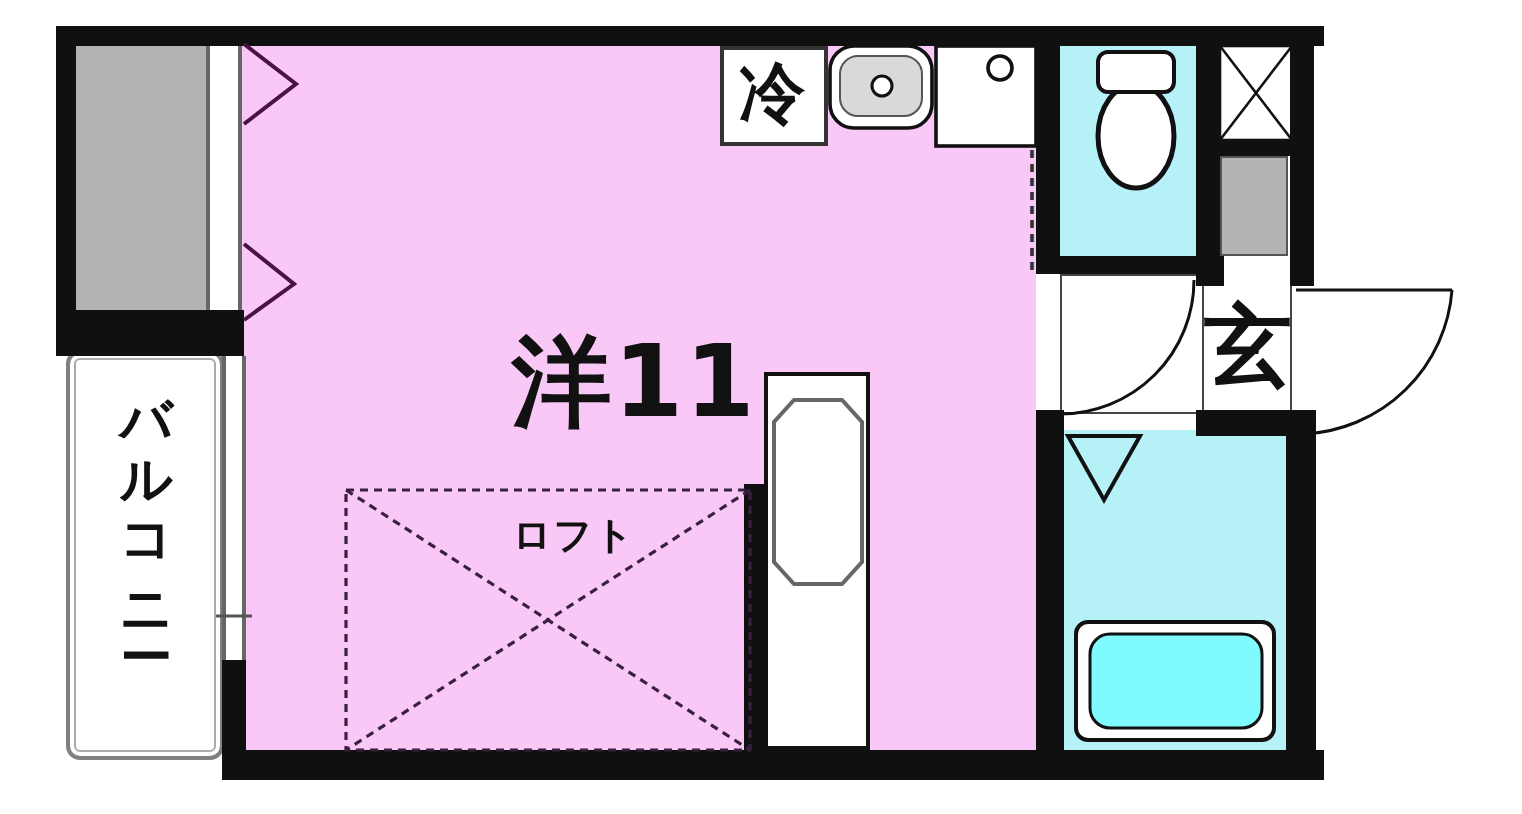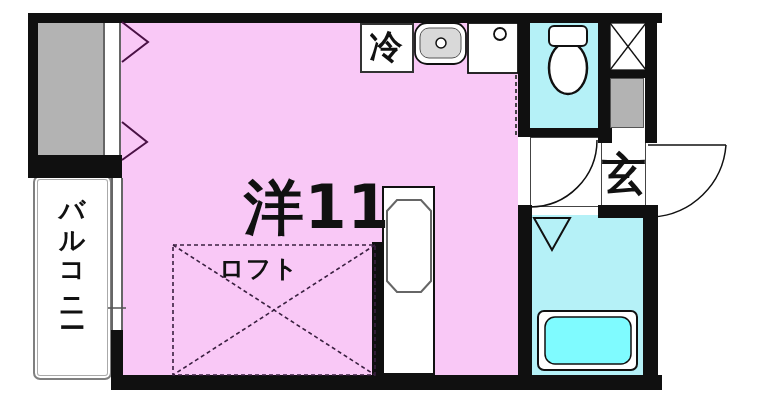--- a/index.html
+++ b/index.html
@@ -6,22 +6,22 @@
   #plan{position:relative;width:761px;height:407px;background:#ffffff;overflow:hidden;
         font-family:"DejaVu Sans","Liberation Sans",sans-serif;}
   .abs{position:absolute;}
   .wall{position:absolute;background:#101010;}
   .room{position:absolute;}
   .pink{background:#f9c8f6;}
   .cyan{background:#b5f1f7;}
   .gray{background:#b3b3b3;}
   .label{position:absolute;color:#111;font-weight:bold;line-height:1.05;
          display:flex;align-items:center;justify-content:center;text-align:center;}
-  #main-room-label{left:222px;top:172px;width:190px;height:70px;font-size:60px;letter-spacing:1px;}
-  #loft-label{left:184px;top:252px;width:150px;height:34px;font-size:25px;letter-spacing:1px;}
+  #main-room-label{left:222px;top:156px;width:190px;height:70px;font-size:50px;letter-spacing:1px;}
+  #loft-label{left:212px;top:252px;width:150px;height:34px;font-size:19px;letter-spacing:1px;}
   #fridge-box{left:360px;top:23px;width:50px;height:46px;background:#fff;border:2px solid #333;}
   #fridge-label{left:360px;top:23px;width:52px;height:48px;font-size:33px;}
   #genkan-label{left:598px;top:142px;width:52px;height:64px;font-size:44px;}
   #balcony-label{left:42px;top:180px;width:60px;height:232px;font-size:26px;
                  writing-mode:vertical-rl;letter-spacing:4px;justify-content:flex-start;}
   #washroom{left:530px;top:137px;width:72px;height:70px;background:#fff;border:1.5px solid #444;box-sizing:border-box;}
   #genkan-floor{left:601px;top:141px;width:45px;height:66px;background:#fff;
                 border-left:1.5px solid #444;border-right:1.5px solid #444;box-sizing:border-box;}
   #balcony{left:33px;top:175px;width:79px;height:205px;background:#fff;border:2px solid #808080;
            border-radius:7px;box-sizing:border-box;box-shadow:inset 0 0 0 2px #fff,inset 0 0 0 3px #aaa;}

